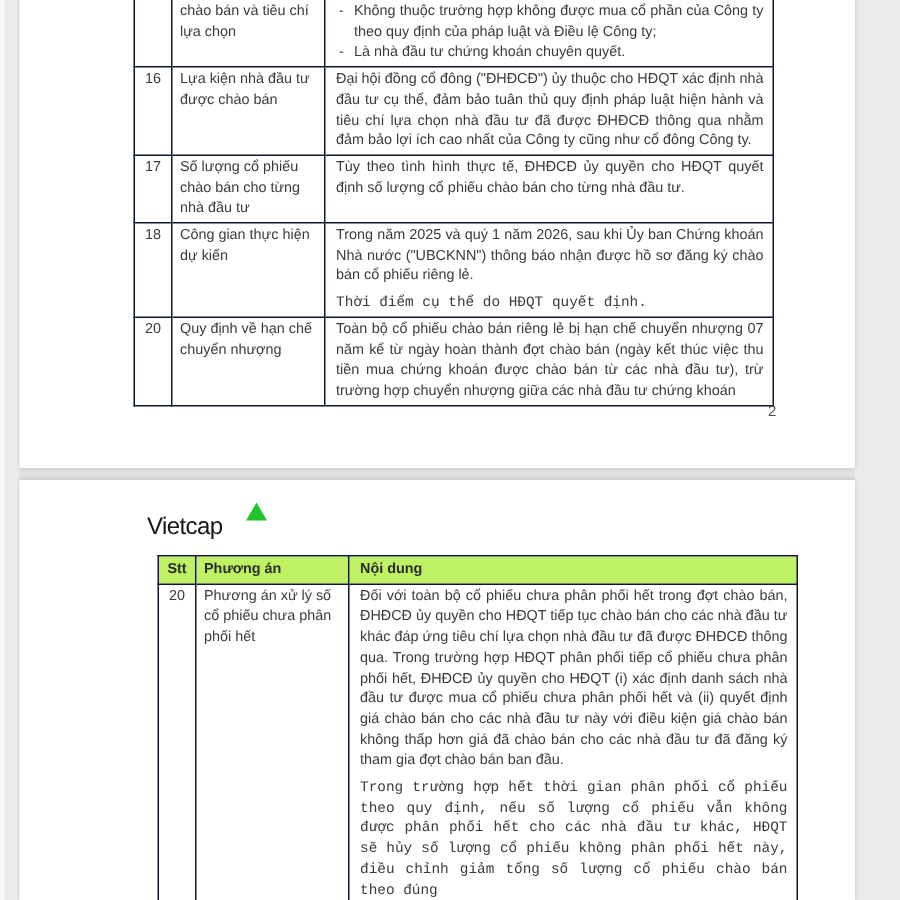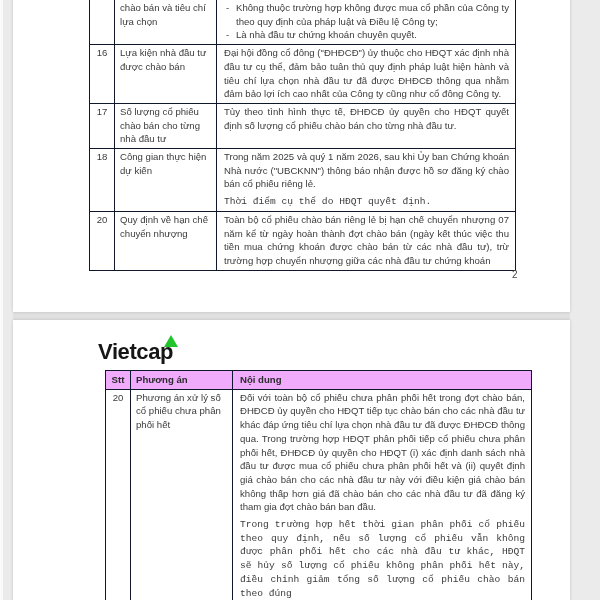--- a/index.html
+++ b/index.html
@@ -31,33 +31,33 @@
   .col-pa  { width:102px; }
   .col-nd  { width:299px; }
   td.stt { text-align:center; padding-left:1px; padding-right:1px; }
   td.nd { padding-left:7px; padding-right:6px; }
   .cell-para { text-align:justify; }
   .cell-para + .cell-para { margin-top:4px;font-family:Liberation Mono, monospace; }
   .no-top td { border-top:none; }
   .bullet { position:relative; padding-left:12px; text-align:justify; }
   .bullet .dash { position:absolute; left:2px; top:0; }
   .doc-table th {
-    background:#f0abfc; text-align:left; font-weight:bold; color:#2b2b2b;
+    background:#bef264; text-align:left; font-weight:bold; color:#2b2b2b;
     height:18px; vertical-align:middle; padding-top:2px;
   }
   th.h-stt { text-align:center; }
   th.h-nd { padding-left:7px;margin-left:48px; }
 
   .page-number {
     position:absolute; left:499px; top:269px; font-size:10px; color:#4a4a4a;
   }
 
   .logo { position:absolute; left:85px; top:13px; height:34px; }
   .logo-text {
-    font-size:22px; font-weight:700; letter-spacing:-0.4px; color:#161616;
+    font-size:16px; font-weight:400; letter-spacing:-0.4px; color:#161616;
     line-height:30px; padding-top:4px; display:inline-block;
   }
   .logo-triangle {
     position:absolute; left:66px; top:2px; width:0; height:0;
     border-left:7px solid transparent; border-right:7px solid transparent;
     border-bottom:12px solid #21c42a;
   }
 </style>
 </head>
 <body>

